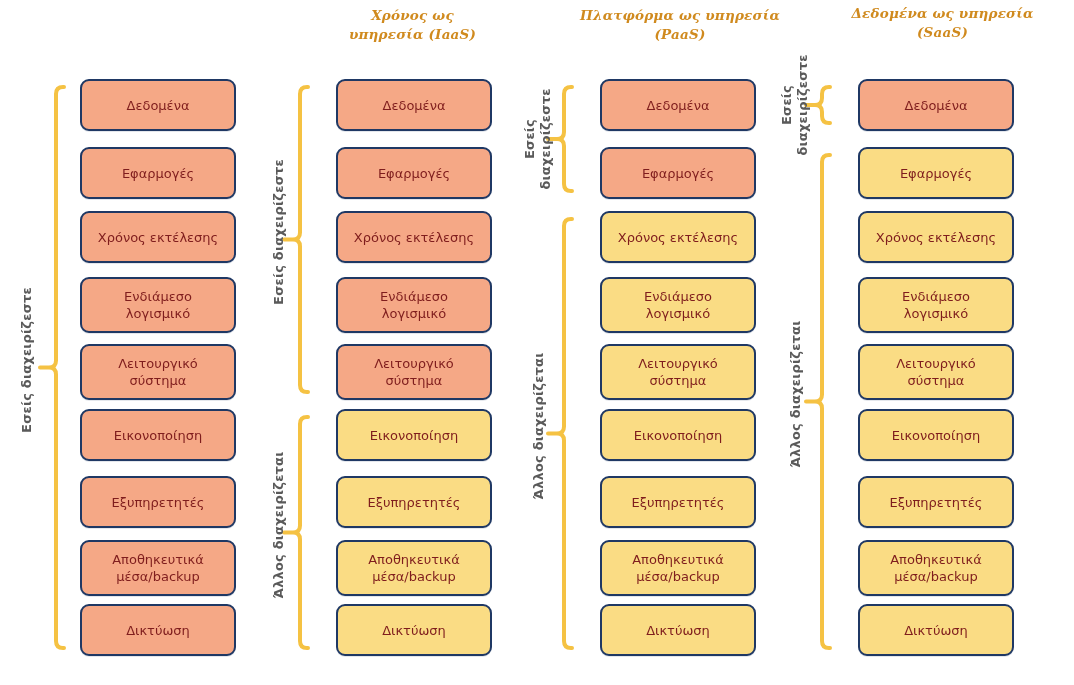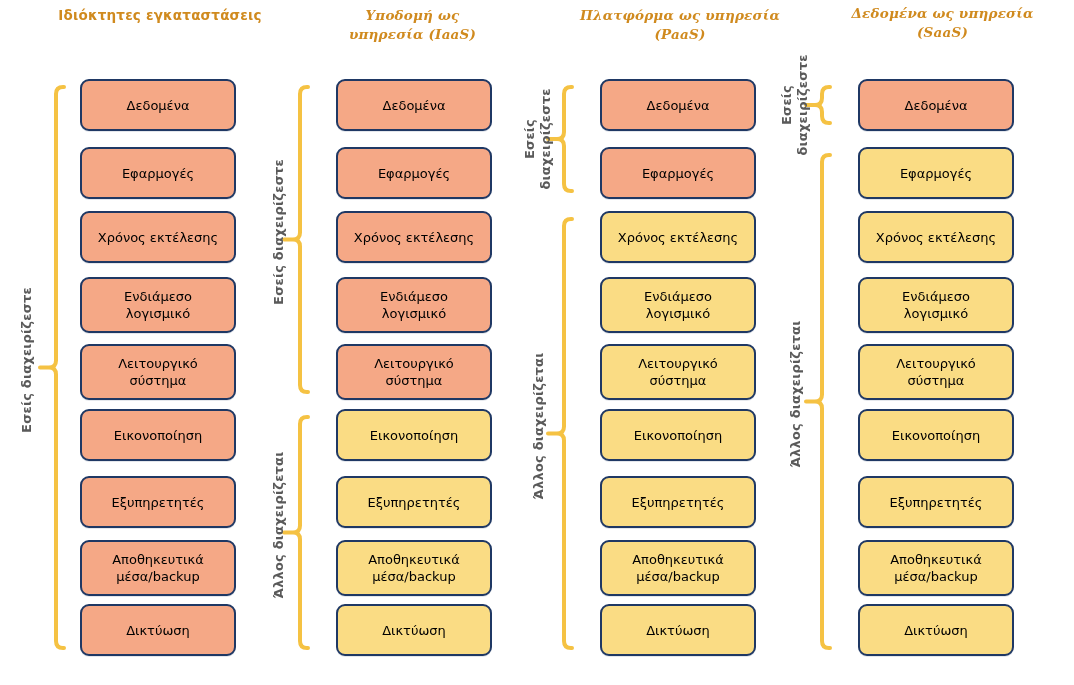--- a/index.html
+++ b/index.html
@@ -27,21 +27,21 @@
 
   .box{
     position:absolute;
     box-sizing:border-box;
     border:2.5px solid #1F3864;
     border-radius:9px;
     display:flex;
     align-items:center;
     justify-content:center;
     text-align:center;
-    color:#000000;
+    color:#7f1d1d;
     font-size:13px;
     line-height:17px;
     padding:2px 6px;
     box-shadow:0 1px 0 rgba(31,56,100,.12);
   }
   .box.salmon{background:#F5A886;}
   .box.yellow{background:#FADC84;}
 
   .vlabel{
     position:absolute;
@@ -56,40 +56,39 @@
     letter-spacing:.2px;
   }
 
   .brace{position:absolute;pointer-events:none;}
   .brace svg{display:block;overflow:visible;}
 </style>
 </head>
 <body>
 
 <div id="stage">
-    <div class="col-title upright" style="left: 30px; top: 6px; width: 260px; white-space: pre-line;">Ιδιόκτητες εγκαταστάσεις</div>
     <div class="box salmon" style="left: 80px; top: 79px; width: 156px; height: 52px; white-space: pre-line;">Δεδομένα</div>
     <div class="box salmon" style="left: 80px; top: 147px; width: 156px; height: 52px; white-space: pre-line;">Εφαρμογές</div>
     <div class="box salmon" style="left: 80px; top: 211px; width: 156px; height: 52px; white-space: pre-line;">Χρόνος εκτέλεσης</div>
     <div class="box salmon" style="left: 80px; top: 277px; width: 156px; height: 56px; white-space: pre-line;">Ενδιάμεσο
 λογισμικό</div>
     <div class="box salmon" style="left: 80px; top: 344px; width: 156px; height: 56px; white-space: pre-line;">Λειτουργικό
 σύστημα</div>
     <div class="box salmon" style="left: 80px; top: 409px; width: 156px; height: 52px; white-space: pre-line;">Εικονοποίηση</div>
     <div class="box salmon" style="left: 80px; top: 476px; width: 156px; height: 52px; white-space: pre-line;">Εξυπηρετητές</div>
     <div class="box salmon" style="left: 80px; top: 540px; width: 156px; height: 56px; white-space: pre-line;">Αποθηκευτικά
 μέσα/backup</div>
     <div class="box salmon" style="left: 80px; top: 604px; width: 156px; height: 52px; white-space: pre-line;">Δικτύωση</div>
     <div class="brace" style="left: 38px; top: 81px; width: 34px; height: 573px;">
       <svg width="34" height="573" viewBox="0 0 34 573">
         <path d="M 26 6 L 25 6 Q 18 6 18 13 L 18 279.5 Q 18 286.5 11 286.5 L 2 286.5 M 11 286.5 Q 18 286.5 18 293.5 L 18 560 Q 18 567 25 567 L 26 567" fill="none" stroke="#F5C243" stroke-width="4" stroke-linecap="round" stroke-linejoin="round"></path>
       </svg>
     </div>
     <div class="vlabel" style="width: 561px; left: -254.5px; top: 351.5px;">Εσείς διαχειρίζεστε</div>
-    <div class="col-title" style="left: 300px; top: 6px; width: 225px; white-space: pre-line;">Υποδομή ως
+    <div class="col-title" style="left: 300px; top: 6px; width: 225px; white-space: pre-line;">Χρόνος ως
 υπηρεσία (IaaS)</div>
     <div class="box salmon" style="left: 336px; top: 79px; width: 156px; height: 52px; white-space: pre-line;">Δεδομένα</div>
     <div class="box salmon" style="left: 336px; top: 147px; width: 156px; height: 52px; white-space: pre-line;">Εφαρμογές</div>
     <div class="box salmon" style="left: 336px; top: 211px; width: 156px; height: 52px; white-space: pre-line;">Χρόνος εκτέλεσης</div>
     <div class="box salmon" style="left: 336px; top: 277px; width: 156px; height: 56px; white-space: pre-line;">Ενδιάμεσο
 λογισμικό</div>
     <div class="box salmon" style="left: 336px; top: 344px; width: 156px; height: 56px; white-space: pre-line;">Λειτουργικό
 σύστημα</div>
     <div class="box yellow" style="left: 336px; top: 409px; width: 156px; height: 52px; white-space: pre-line;">Εικονοποίηση</div>
     <div class="box yellow" style="left: 336px; top: 476px; width: 156px; height: 52px; white-space: pre-line;">Εξυπηρετητές</div>

